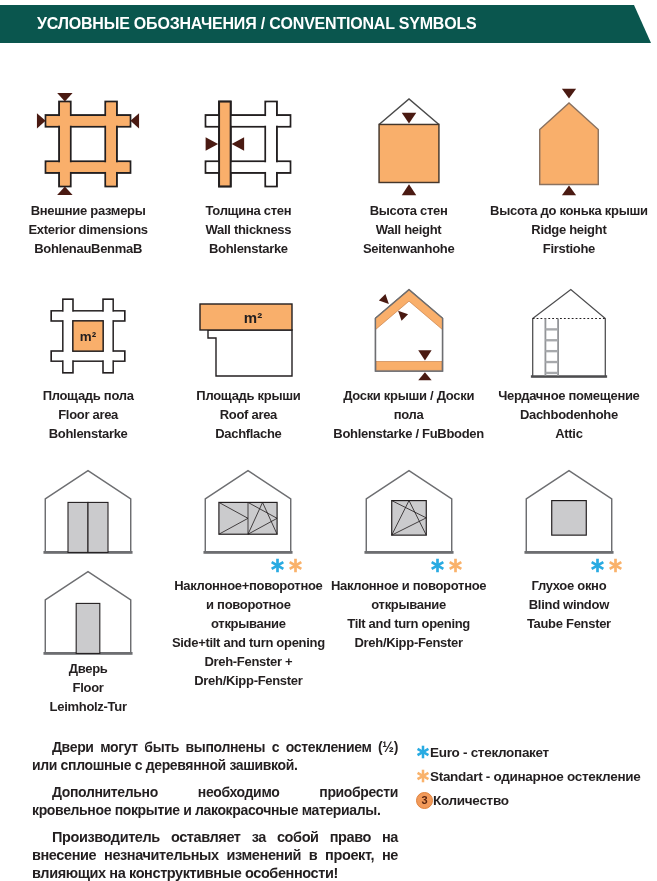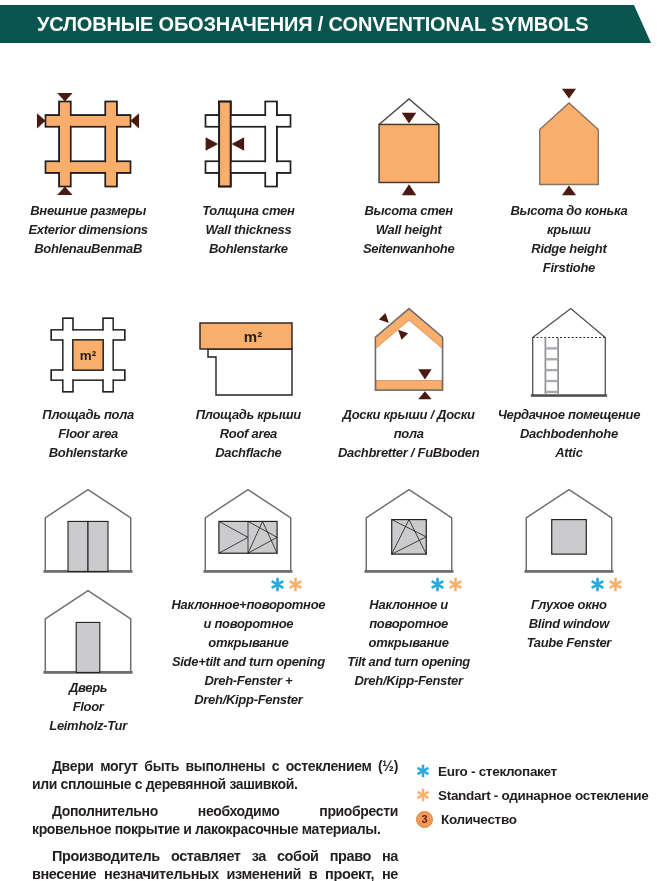--- a/index.html
+++ b/index.html
@@ -3,48 +3,48 @@
 <meta charset="utf-8">
 <style>
   * { margin:0; padding:0; box-sizing:border-box; }
   html,body { width:657px; height:881px; background:#ffffff; overflow:hidden;
     font-family:"Liberation Sans", sans-serif; color:#231F20; }
 
   
   .header { margin-top:5px; height:38px; background:#0A564E;
     clip-path:polygon(0 0, 634px 0, 651px 100%, 0 100%);
     display:flex; align-items:center; }
-  .header-title { color:#ffffff; font-weight:bold; font-size:20px;
+  .header-title { color:#ffffff; font-weight:bold; font-size:16px;
     letter-spacing:-0.2px; padding-left:37px; white-space:nowrap; }
 
   
   .grid { display:grid; grid-template-columns:repeat(4,1fr); padding:0 8px; }
   .row1 { margin-top:42px; }
   .row2 { margin-top:24px; }
   .row3 { margin-top:20px; }
   .cell { display:flex; flex-direction:column; align-items:center; }
   .iconbox { display:flex; align-items:flex-end; justify-content:center; }
   .row1 .iconbox { height:112px; }
   .row2 .iconbox { height:100px; }
   .row3 .iconbox { height:94px; }
   .iconbox2 { margin-top:8px; height:94px; display:flex; align-items:center; justify-content:center; }
   .caption { margin-top:4px; text-align:center; font-size:13px; font-weight:700;
-    letter-spacing:-0.3px; line-height:19px;font-style:italic; }
+    letter-spacing:-0.3px; line-height:19px; }
   .asterisk-pair { height:18px; display:flex; gap:3px; align-self:flex-end;
     margin:1px 26px 0 0; }
   .cap-mt { margin-top:0; }
 
   
   .bottom { display:flex; margin-top:22px; }
   .notes { width:398px; padding-left:32px; }
   .notes p { font-size:14px; font-weight:600; letter-spacing:-0.35px;
     line-height:18px; text-align:justify; text-indent:20px; margin-bottom:9px; }
   .notes p.bold { font-weight:800; font-size:14.5px; letter-spacing:-0.4px; }
   .legend { flex:1; padding-left:18px; margin-top:2px; }
-  .legend-item { display:flex; align-items:center; gap:8px; height:24px;
+  .legend-item { display:flex; align-items:center; height:24px;
     font-size:13.5px; font-weight:600; letter-spacing:-0.3px; }
   .badge { width:17px; height:17px; border-radius:50%; background:#F29A5A;
     border:1px solid #E0823C; color:#5A240E; font-size:11px; font-weight:bold;
     display:flex; align-items:center; justify-content:center; }
 
   svg { display:block; }
   svg text { font-family:"Liberation Sans", sans-serif; }
 </style>
 </head>
 <body>
@@ -202,21 +202,21 @@
         <g fill="#4A1A12">
           <polygon points="26,31 14.1,26.9 21.9,19.1"></polygon>
           <polygon points="37,39 48.9,43.1 41.1,50.9"></polygon>
           <polygon points="61,86 77,86 69,98.5"></polygon>
           <polygon points="61,122 77,122 69,112.5"></polygon>
         </g>
       </svg>
     </div>
     <div class="caption">
       <div>Доски крыши / Доски пола</div>
-      <div>Dachbretter / FuBboden</div>
+      <div>Bohlenstarke / FuBboden</div>
     </div>
   </div>
 
   <div class="cell">
     <div class="iconbox">
       <svg width="94" height="98" viewBox="0 0 100 108">
         <polygon points="10,38 52,6 90,38 90,102 10,102" fill="#ffffff" stroke="#4D4D4F" stroke-width="1.4"></polygon>
         <line x1="8" y1="102" x2="92" y2="102" stroke="#4D4D4F" stroke-width="2.8"></line>
         <line x1="10" y1="38" x2="90" y2="38" stroke="#231F20" stroke-width="1.2" stroke-dasharray="2 2.3"></line>
         <g stroke="#939598" stroke-width="2">

